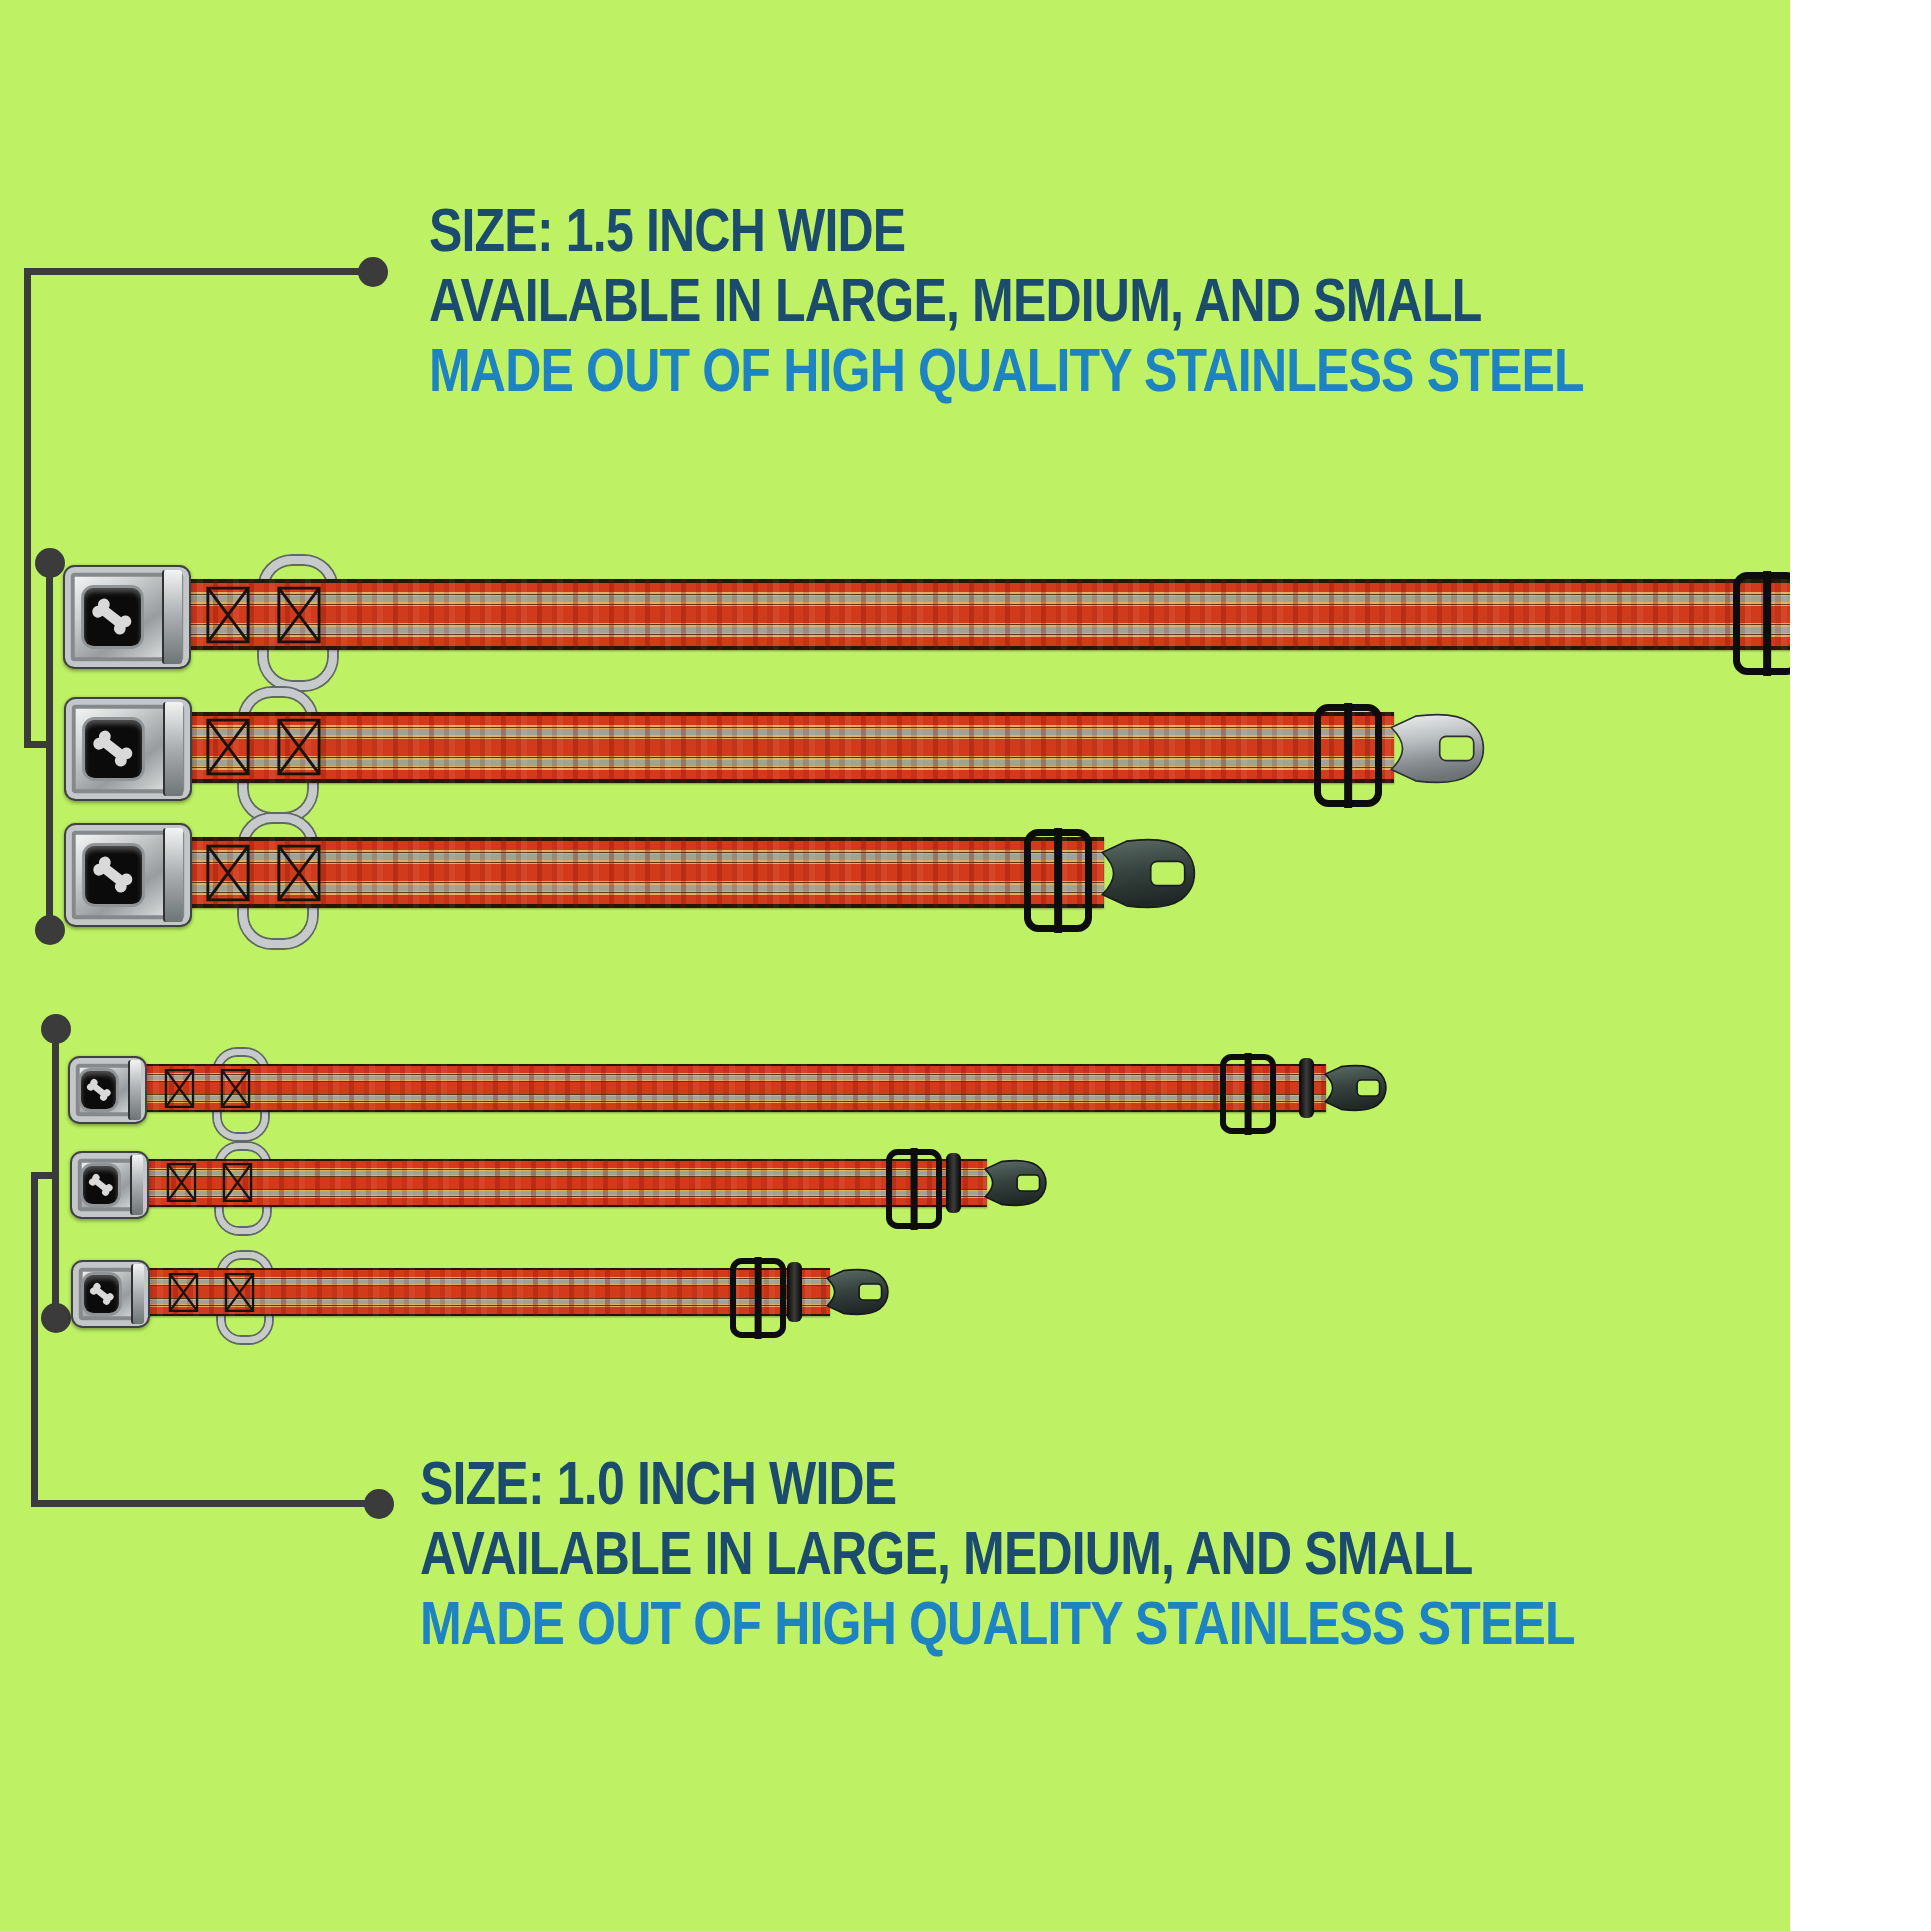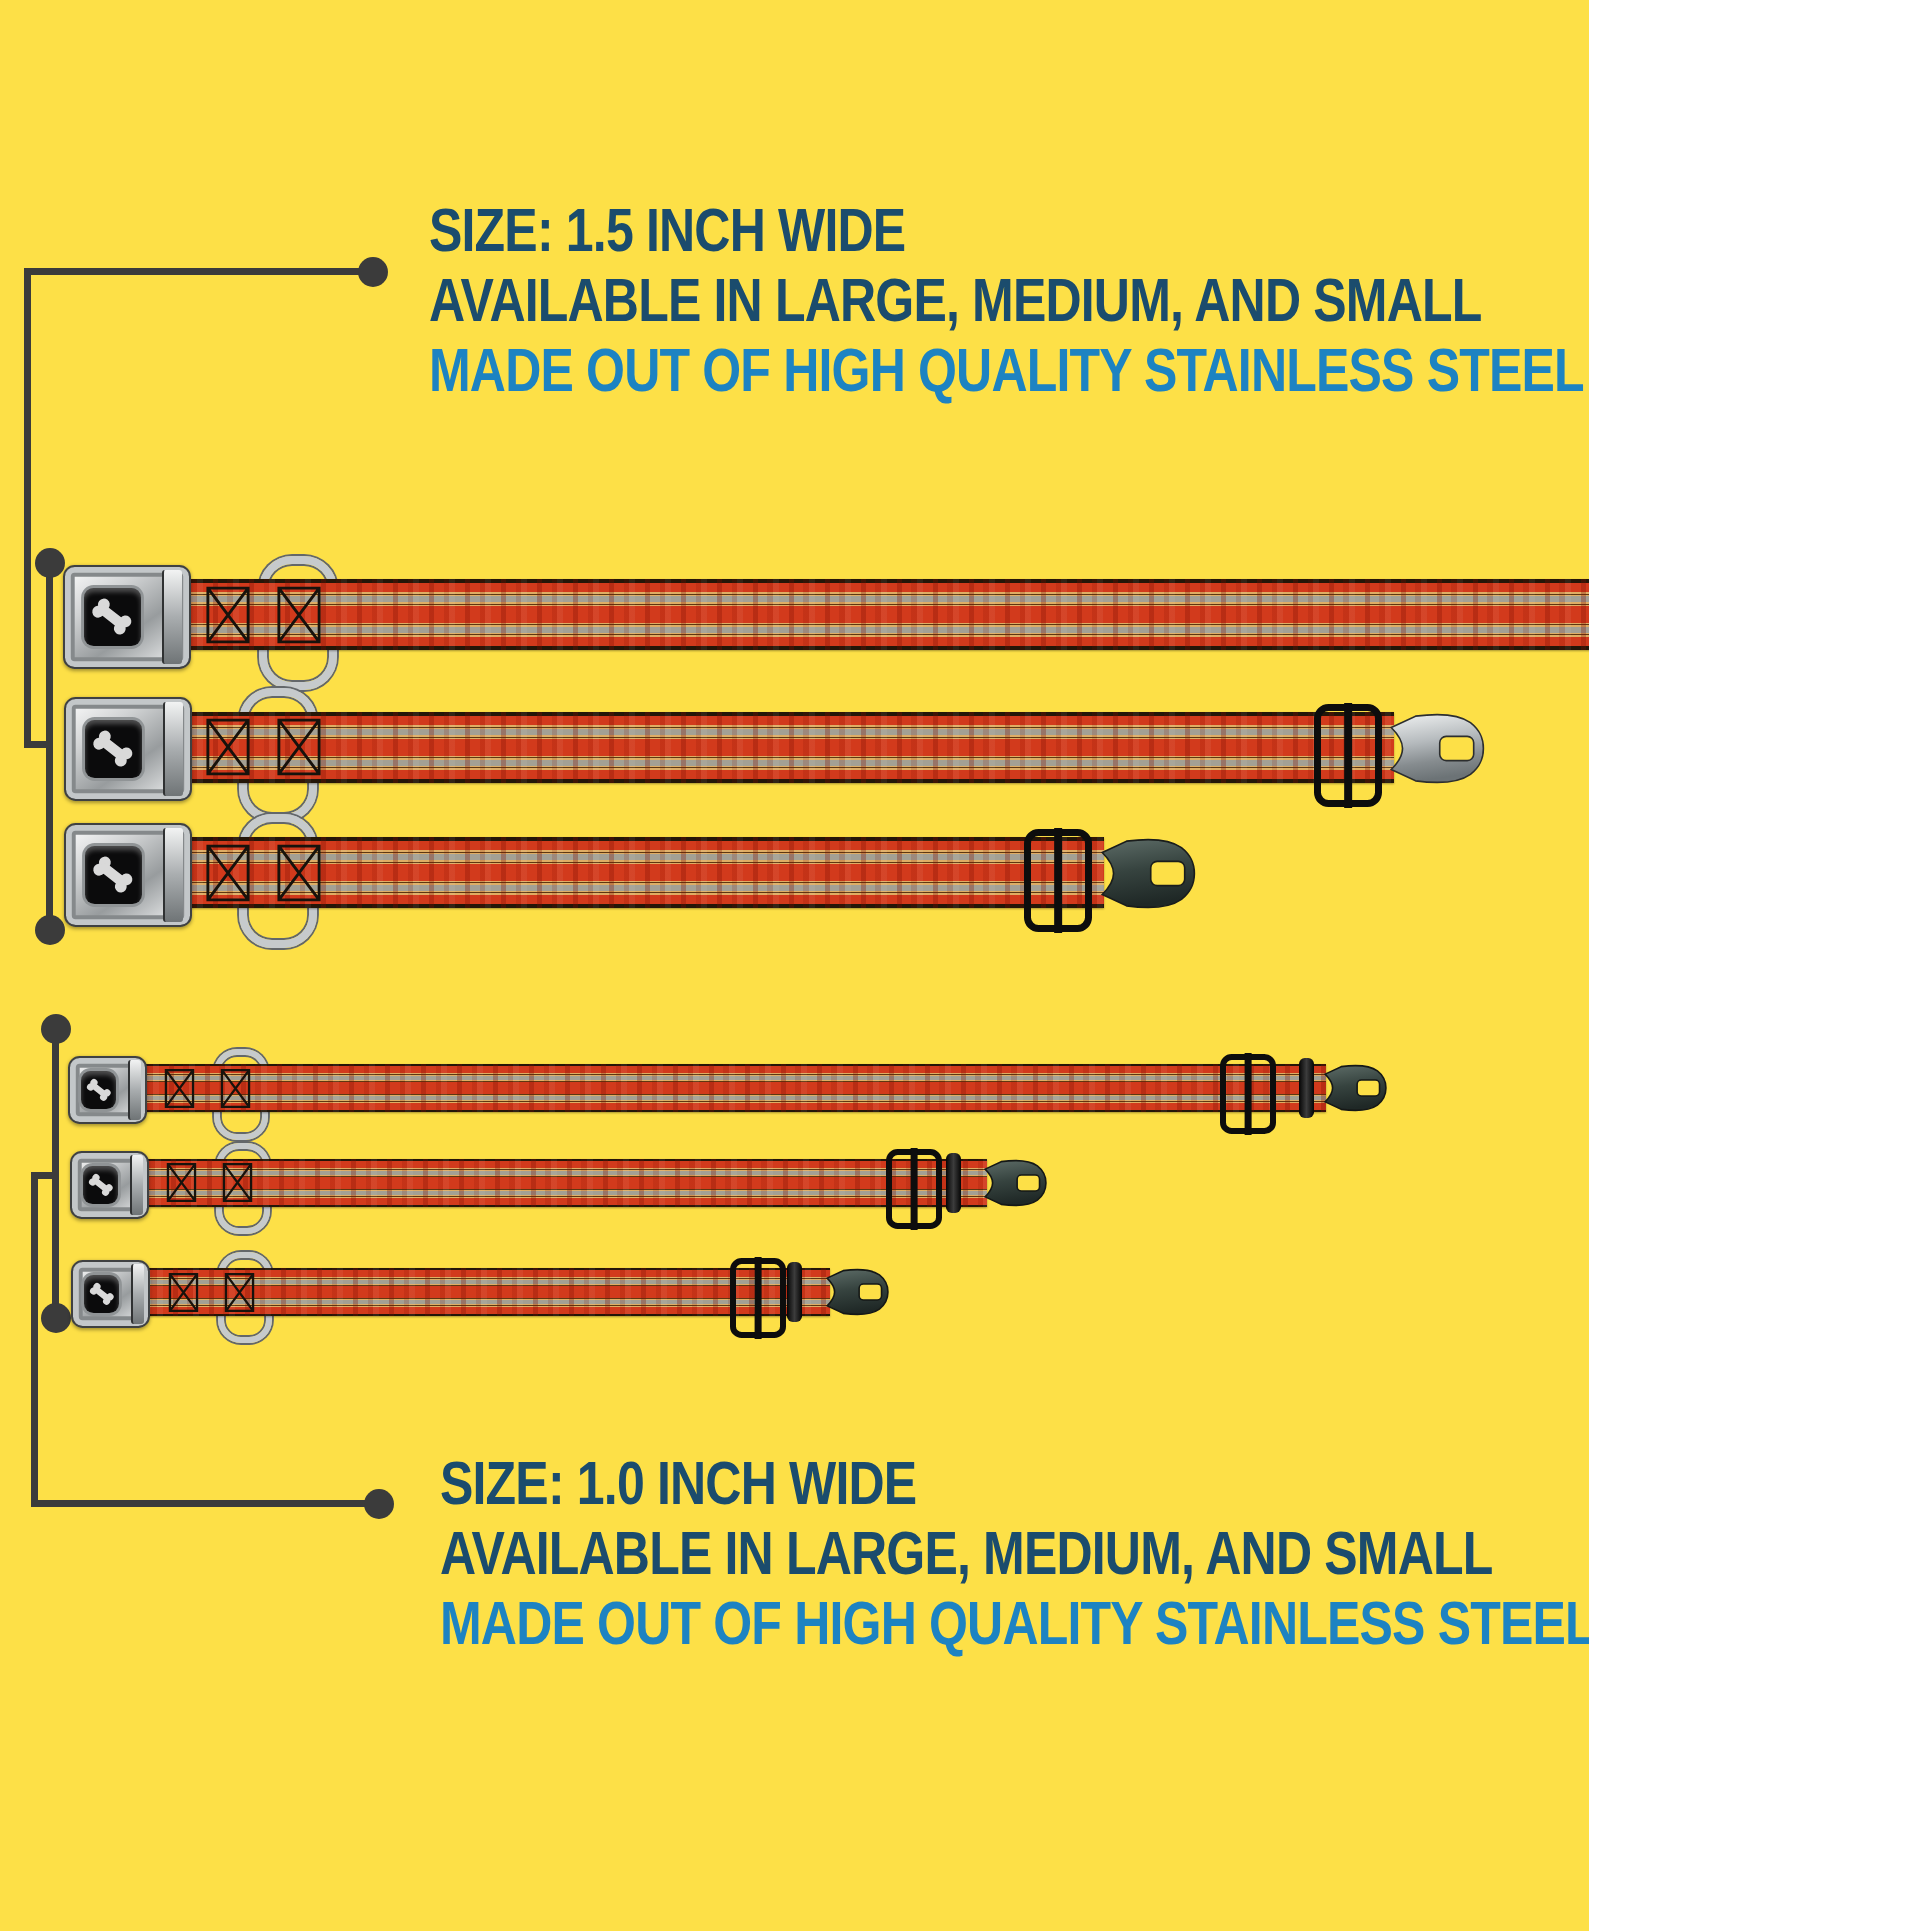--- a/index.html
+++ b/index.html
@@ -1,16 +1,16 @@
 <!DOCTYPE html>
 <html style="--navy: #1b4c6d; --lightblue: #1d83c2; --connector: #3b3b3b; --red: #d23a1c; --gray: #a3a094; --tan: #dfad64; --brown: #5e3711; --edge: #241608;"><head>
 <meta charset="utf-8">
 <style>
   html,body{margin:0;padding:0;background:#ffffff;}
-  #canvas{position:relative;width:1589px;height:1931px;background:#fde047;overflow:hidden;
+  #canvas{position:relative;width:1790px;height:1931px;background:#bef264;overflow:hidden;
           font-family:"Liberation Sans",sans-serif;}
 
   
   .info-block{position:absolute;}
   .info-line{height:70px;line-height:70px;font-size:61px;font-weight:bold;white-space:nowrap;}
   .info-line span{display:inline-block;transform:scaleX(.82);transform-origin:left center;letter-spacing:-1px;}
   .c-dark{color:var(--navy);}
   .c-light{color:var(--lightblue);}
 
   
@@ -78,21 +78,21 @@
       </linearGradient>
     </defs>
   </svg>
 
   <div class="info-block" style="left:429px;top:195px;">
     <div class="info-line c-dark"><span>SIZE: 1.5 INCH WIDE</span></div>
     <div class="info-line c-dark"><span>AVAILABLE IN LARGE, MEDIUM, AND SMALL</span></div>
     <div class="info-line c-light"><span>MADE OUT OF HIGH QUALITY STAINLESS STEEL</span></div>
   </div>
 
-  <div class="info-block" style="left:440px;top:1448px;">
+  <div class="info-block" style="left:420px;top:1448px;">
     <div class="info-line c-dark"><span>SIZE: 1.0 INCH WIDE</span></div>
     <div class="info-line c-dark"><span>AVAILABLE IN LARGE, MEDIUM, AND SMALL</span></div>
     <div class="info-line c-light"><span>MADE OUT OF HIGH QUALITY STAINLESS STEEL</span></div>
   </div>
 
   <div class="cline" style="left:24px;top:268px;width:340px;height:6.8px;"></div>
   <div class="cdot" style="left:358px;top:257px;"></div>
   <div class="cline" style="left:24px;top:268px;width:6.8px;height:479px;"></div>
   <div class="cline" style="left:24px;top:741px;width:29px;height:6.8px;"></div>
   <div class="cline" style="left:46px;top:563px;width:6.8px;height:372px;"></div>

